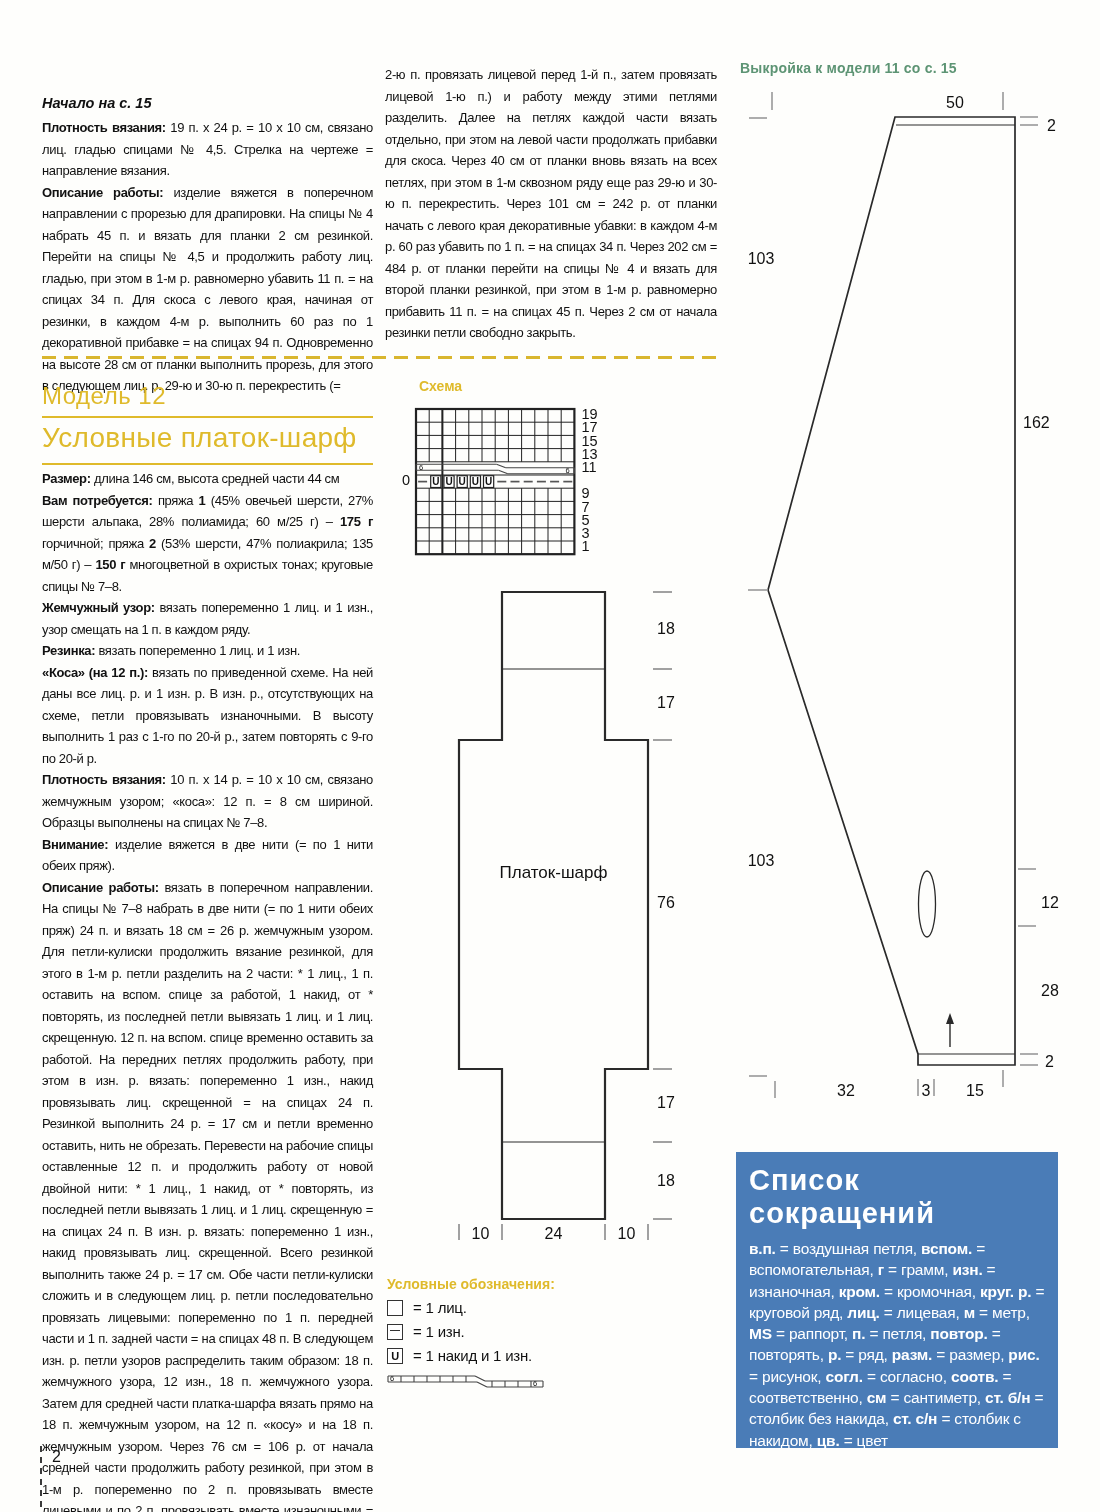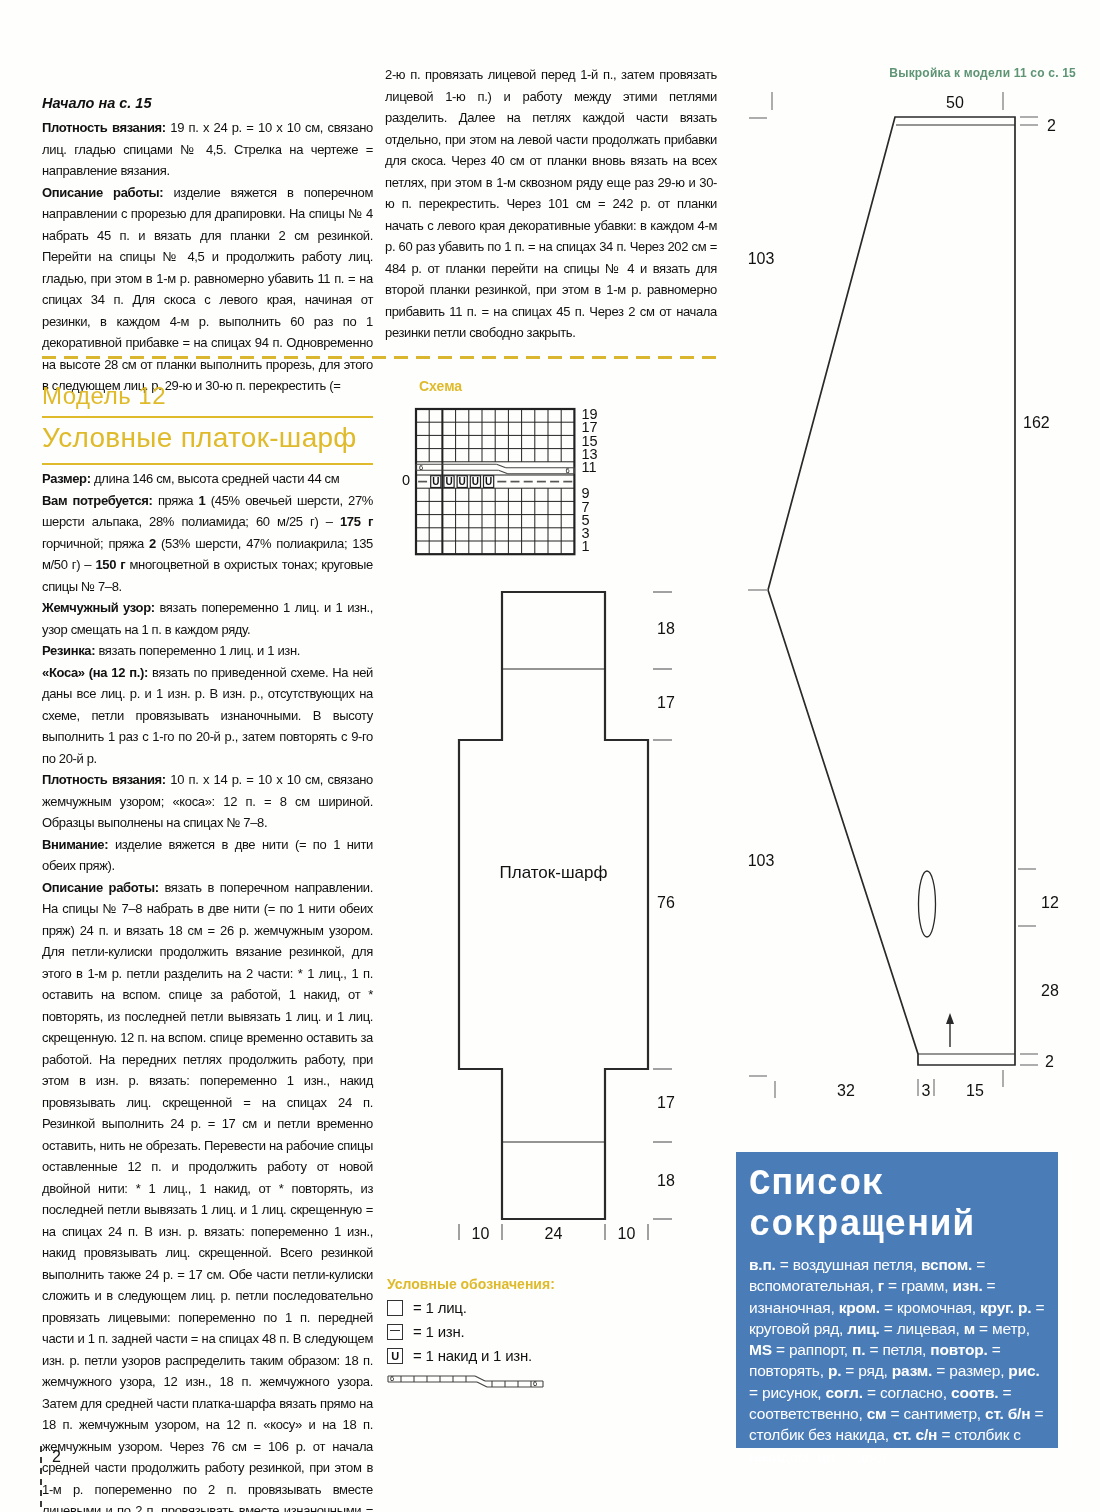--- a/index.html
+++ b/index.html
@@ -9,39 +9,39 @@
   }
   .abs{position:absolute;}
   .body-text{font-size:13px;line-height:21.5px;letter-spacing:-0.35px;text-align:justify;}
   .body-text p{margin:0;}
   .body-text b{letter-spacing:-0.35px;}
   .note{font-size:14.5px;font-weight:bold;font-style:italic;margin:0 0 6px 0;}
   .model-label{font-size:24px;color:#dfba2b;letter-spacing:0.5px;margin:0;}
   .rule{height:2px;background:#dfba2b;border:0;margin:6px 0 4px 0;}
   .model-title{font-size:28px;color:#dfba2b;letter-spacing:0.3px;margin:2px 0 0 0;font-weight:normal;}
   .yellow-h{font-size:14px;font-weight:bold;color:#dfba2b;margin:0;}
-  .green-h{font-size:12px;font-weight:bold;color:#5d9474;margin:10px;text-align:right;letter-spacing:0.2px;}
+  .green-h{font-size:14px;font-weight:bold;color:#5d9474;margin:4px;text-align:left;letter-spacing:0.2px;}
   .dashed-h{height:3px;background:repeating-linear-gradient(90deg,#d9b62e 0 14px,transparent 14px 22px);}
   .dashed-v{width:2px;background:repeating-linear-gradient(180deg,#3a3a3a 0 6px,transparent 6px 11px);}
   .page-num{font-size:16px;}
   svg text{font-family:"Liberation Sans",sans-serif;fill:#111;}
   .meas{font-size:16px;}
   .chnum{font-size:14.5px;}
   .cable6{font-size:7.5px;}
   .schematic-label{font-size:17px;}
   
   .legend-row{display:flex;align-items:flex-end;margin:7px 0;font-size:15px;letter-spacing:-0.2px;}
   .sym{width:14px;height:14px;border:1.6px solid #333;display:inline-block;position:relative;margin-right:10px;flex:0 0 auto;background:#fff;}
   .sym-dash{position:absolute;left:2px;right:2px;top:5px;border-top:1.7px solid #333;}
   .sym-u{position:absolute;left:0;right:0;top:0;text-align:center;font-size:11px;font-weight:bold;line-height:14px;}
   .legend-cable-text{font-size:15px;letter-spacing:-0.2px;line-height:21px;text-align:left;}
   .legend-cable-text svg{vertical-align:-3px;margin-right:6px;}
   
   .abbrev-box{background:#4a7cb7;color:#fff;padding:10px 13px 12px 13px;box-sizing:border-box;}
-  .abbrev-title{font-family:Liberation Mono, monospace;font-size:36px;font-weight:bold;letter-spacing:1px;margin:2px 0 8px 0;}
+  .abbrev-title{font-family:Liberation Sans, sans-serif;font-size:29px;font-weight:bold;letter-spacing:1px;margin:2px 0 8px 0;}
   .abbrev-body{font-size:15.5px;line-height:21.3px;letter-spacing:-0.2px;text-align:left;}
   .abbrev-body b{letter-spacing:-0.2px;margin-top:13px;}
 </style>
 </head>
 <body>
 
 <div class="abs" style="left:42px;top:62px;width:331px;margin-top:33px;">
   <p class="note">Начало на с. 15</p>
   <div class="body-text" id="left-top-paras">
       <p><b>Плотность вязания:</b><span> 19 п. х 24 р. = 10 х 10 см, связано лиц. гладью спицами № 4,5. Стрелка на чертеже = направление вязания.</span></p>

